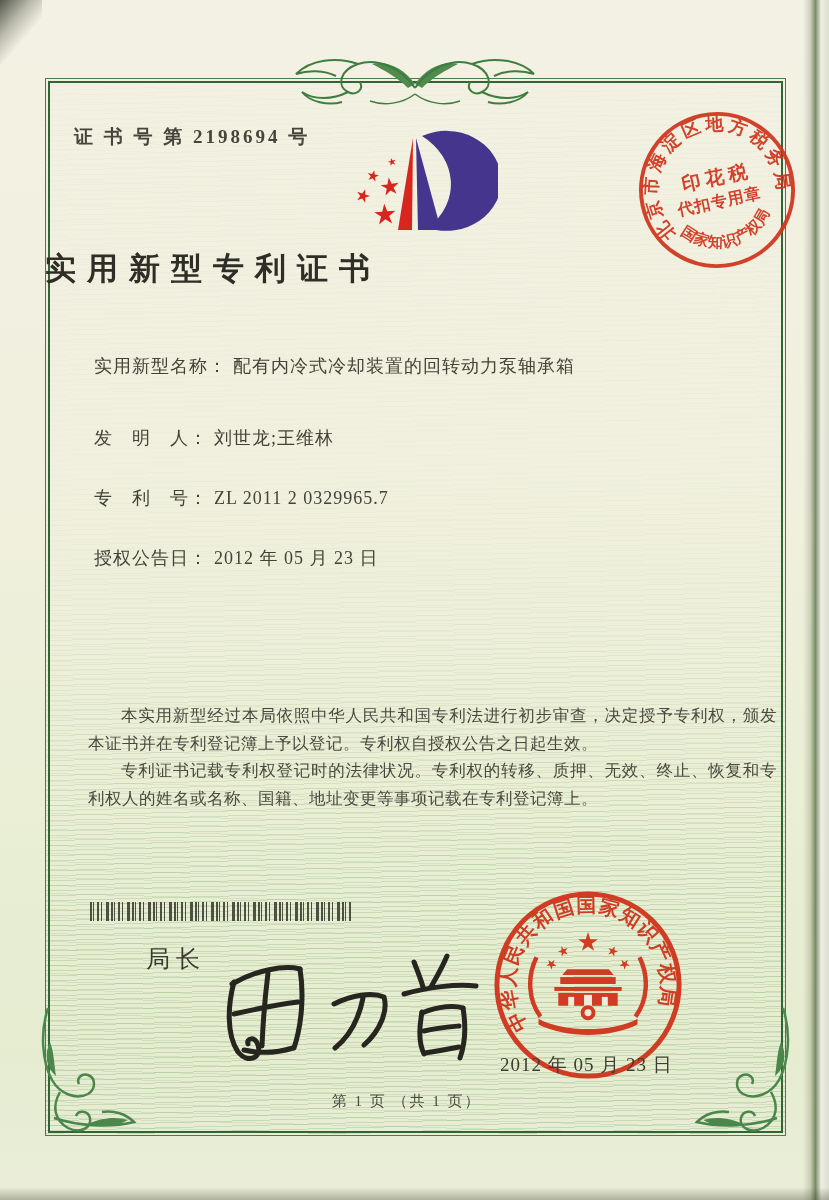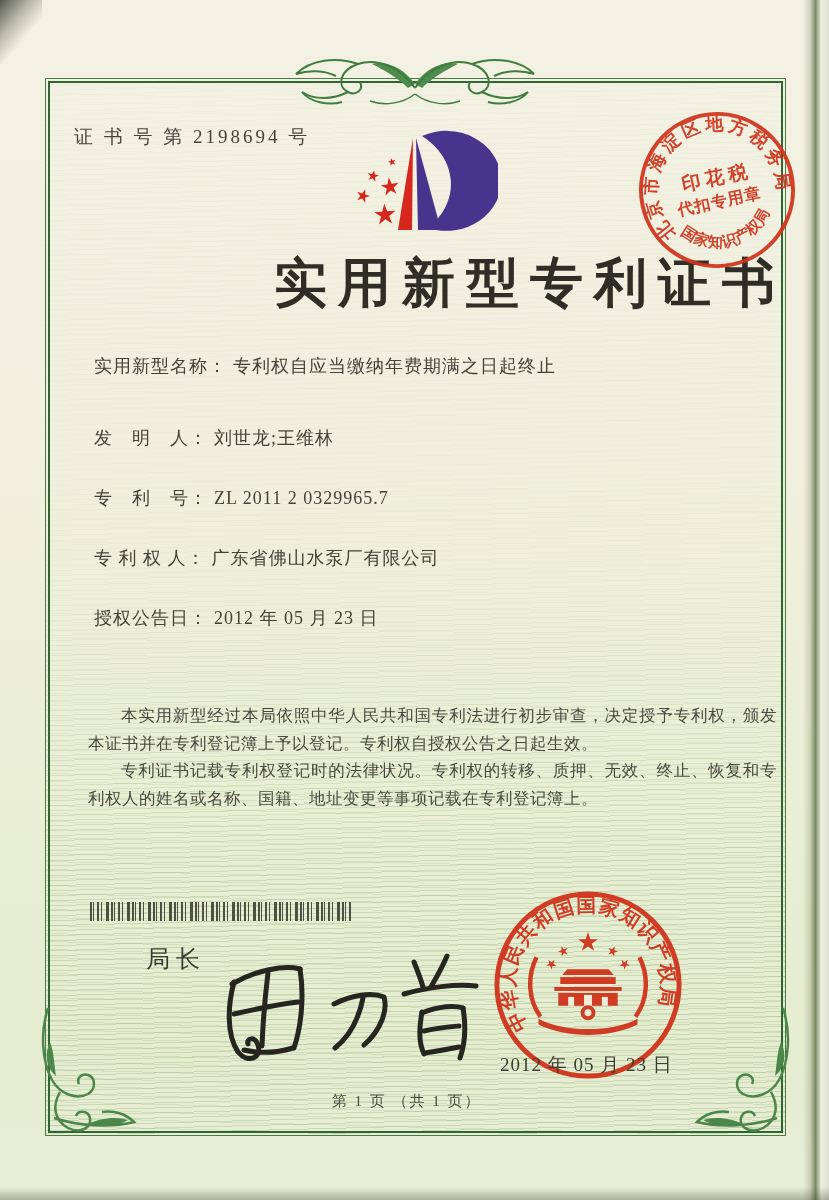--- a/index.html
+++ b/index.html
@@ -18,23 +18,23 @@
             mask-image:linear-gradient(180deg, rgba(0,0,0,0.10) 0%, rgba(0,0,0,0.12) 45%, rgba(0,0,0,0.55) 62%, #000 78%, #000 100%);
   }
   
   .frame{position:absolute;top:78px;left:45px;right:43px;bottom:64px;border:1px solid #4a7c49;z-index:1;}
   .frame::after{content:'';position:absolute;inset:2px;border:2px solid #2f6634;}
   .orn-top{position:absolute;left:280px;top:48px;z-index:2;}
   .orn-corner{position:absolute;z-index:2;}
   .orn-corner.left{left:30px;top:1002px;}
   .orn-corner.right{right:28px;top:1002px;transform:scaleX(-1);}
   
-  .cert-no{position:absolute;left:74px;top:124px;font-size:19px;letter-spacing:3px;color:#45453b;z-index:3;}
-  .title{position:absolute;left:45px;right:43px;top:248px;margin:0;text-align:right;
-         font-size:53px;font-weight:600;letter-spacing:11px;color:#2f2e26;z-index:3;}
+  .cert-no{position:absolute;left:74px;top:124px;font-size:19px;letter-spacing:3px;color:#45453b;z-index:3;font-weight:bold;}
+  .title{position:absolute;left:45px;right:43px;top:248px;margin:0;text-align:left;
+         font-size:31px;font-weight:600;letter-spacing:11px;color:#2f2e26;z-index:3;}
   .fields{position:absolute;left:94px;right:70px;top:354px;z-index:3;}
   .field-row{height:24px;margin-bottom:36px;font-size:18px;color:#434238;white-space:nowrap;}
   .field-row:first-child{margin-bottom:48px;}
   .field-label{letter-spacing:1px;text-align:center;}
   .field-value{margin-left:6px;letter-spacing:1px;}
   .paras{position:absolute;left:88px;right:52px;top:702px;z-index:3;font-size:16.5px;line-height:27.5px;
          color:#4a4940;text-align:justify;}
   .paras p{margin:0;text-indent:2em;letter-spacing:0.5px;}
   .barcode{position:absolute;left:90px;top:902px;width:262px;height:19px;z-index:3;
     background:repeating-linear-gradient(90deg,#35352c 0 2px,transparent 2px 3px,#35352c 3px 4px,
@@ -133,30 +133,27 @@
       </text>
       <text class="seal-text" x="90" y="84" text-anchor="middle" font-size="19">印 花 税</text>
       <text class="seal-text" x="90" y="107" text-anchor="middle" font-size="16" letter-spacing="1">代扣专用章</text>
     </g>
   </svg>
 
   <h1 class="title">实用新型专利证书</h1>
 
   <div class="fields">
     <div class="field-row">
-      <span class="field-label">实用新型名称：</span><span class="field-value">专利权自应当缴纳年费期满之日起终止</span>
+      <span class="field-label">实用新型名称：</span><span class="field-value">配有内冷式冷却装置的回转动力泵轴承箱</span>
     </div>
     <div class="field-row">
       <span class="field-label">发　明　人：</span><span class="field-value">刘世龙;王维林</span>
     </div>
     <div class="field-row">
       <span class="field-label">专　利　号：</span><span class="field-value">ZL 2011 2 0329965.7</span>
-    </div>
-    <div class="field-row">
-      <span class="field-label">专 利 权 人：</span><span class="field-value">广东省佛山水泵厂有限公司</span>
     </div>
     <div class="field-row">
       <span class="field-label">授权公告日：</span><span class="field-value">2012 年 05 月 23 日</span>
     </div>
   </div>
 
   <div class="paras">
     <p>本实用新型经过本局依照中华人民共和国专利法进行初步审查，决定授予专利权，颁发本证书并在专利登记簿上予以登记。专利权自授权公告之日起生效。</p>
     <p>专利证书记载专利权登记时的法律状况。专利权的转移、质押、无效、终止、恢复和专利权人的姓名或名称、国籍、地址变更等事项记载在专利登记簿上。</p>
   </div>

